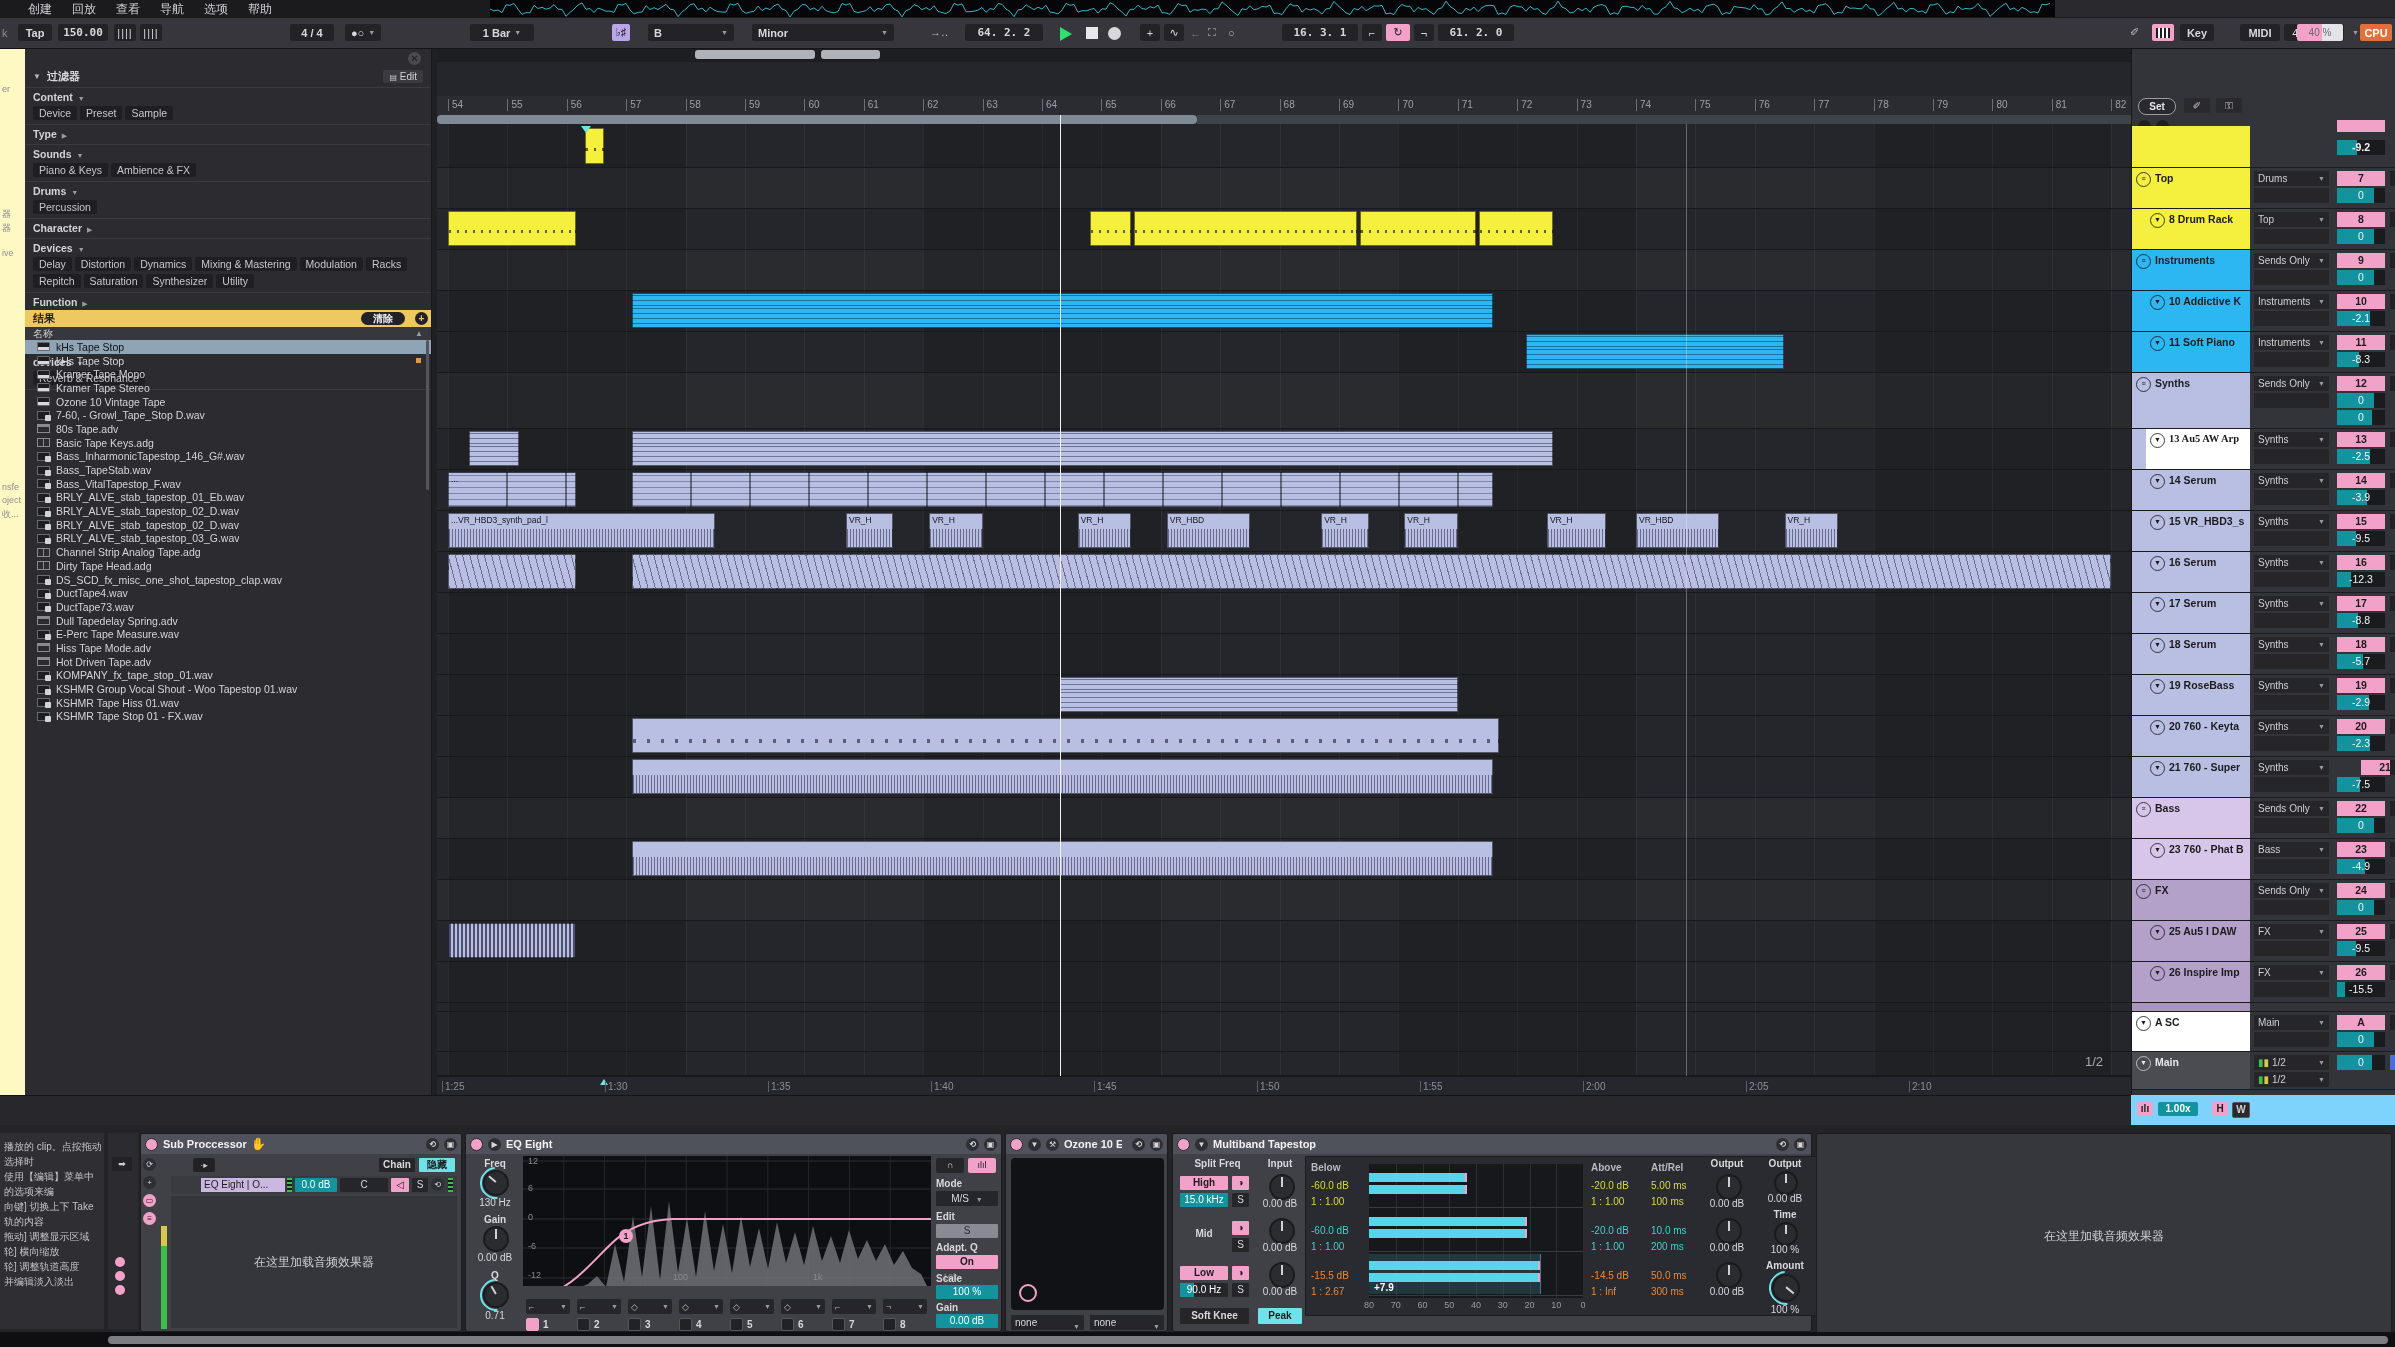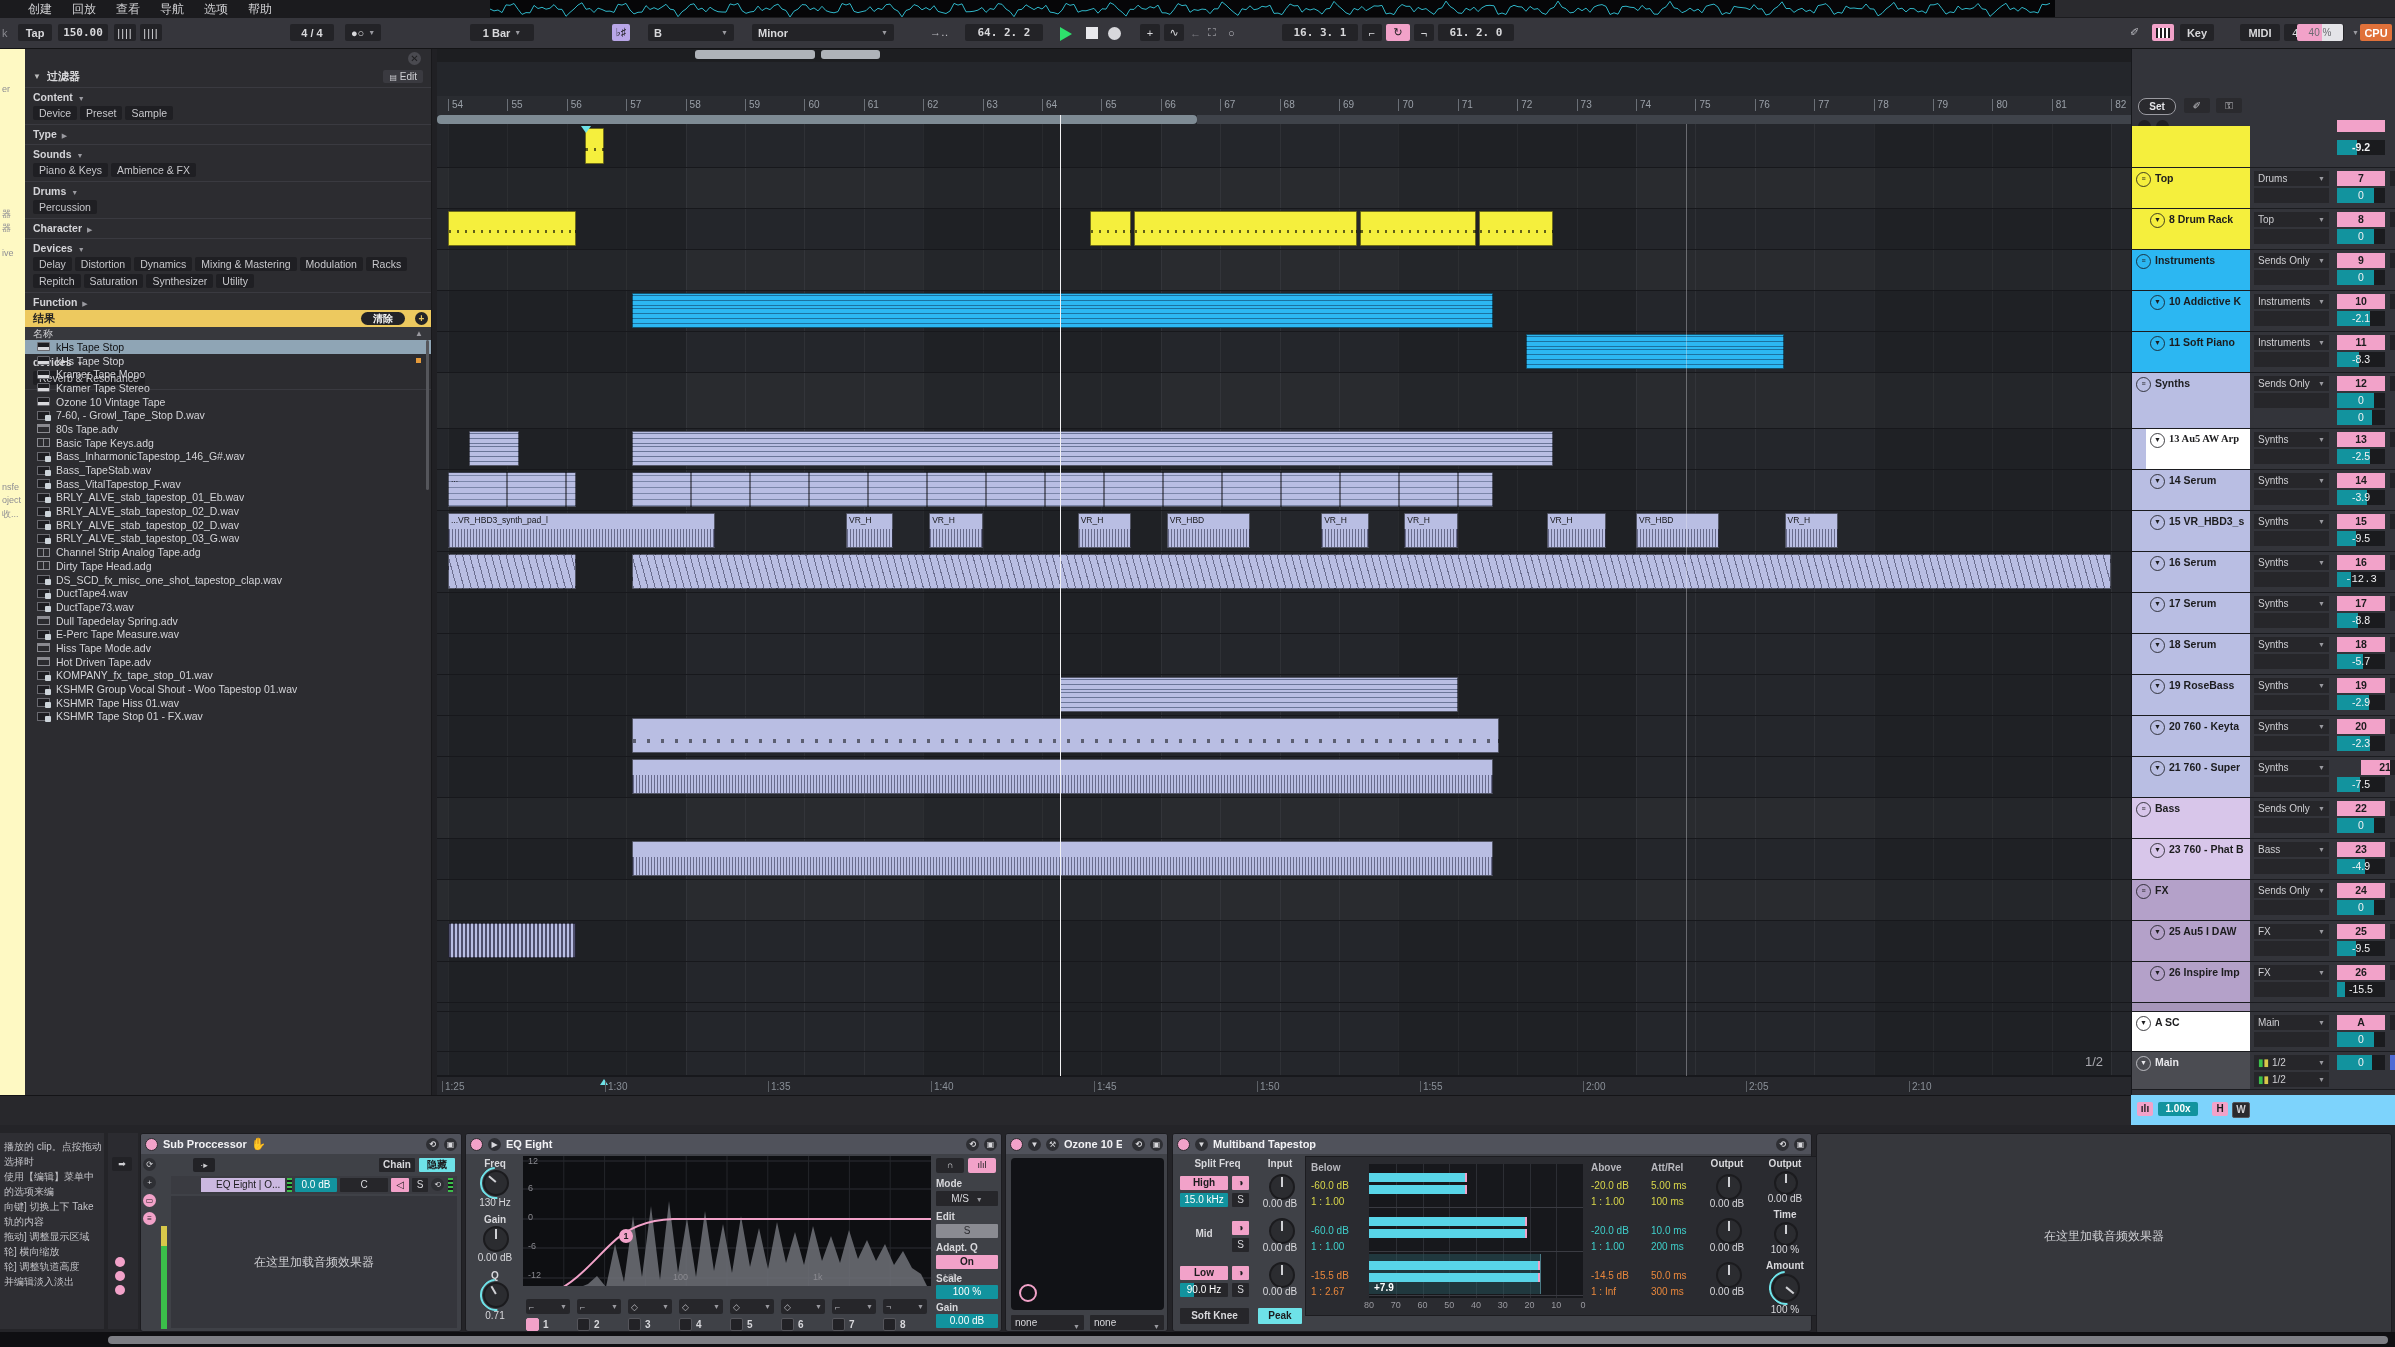--- a/index.html
+++ b/index.html
@@ -695,21 +695,21 @@
           <div class="tname" style="left: 14px; width: 104px; background: rgb(185, 190, 227);">
             <div class="fold">▼</div>
             <div>16 Serum</div>
           </div>
           <div class="rbox" style="top: 3px;">
             <span style="white-space:nowrap;overflow:hidden;max-width:58px;display:inline-block;">Synths</span>
             <span class="caret">▼</span>
           </div>
           <div class="rbox" style="top: 20px;"></div>
           <div class="numbox" style="top: 3px;">16</div>
-          <div class="dbbox" style="top: 20px; font-family: Liberation Mono, monospace; --fill: 28.799999999999997%;">-12.3</div>
+          <div class="dbbox" style="top: 20px; --fill: 28.799999999999997%;">-12.3</div>
           <div class="sliverbox" style="top: 3px;"></div>
         </div>
         <div class="trow" style="top: 545px; height: 41px;">
           <div style="position: absolute; left: 0px; top: 0px; bottom: 0px; width: 14px; background: rgb(185, 190, 227);"></div>
           <div class="tname" style="left: 14px; width: 104px; background: rgb(185, 190, 227);">
             <div class="fold">▼</div>
             <div>17 Serum</div>
           </div>
           <div class="rbox" style="top: 3px;">
             <span style="white-space:nowrap;overflow:hidden;max-width:58px;display:inline-block;">Synths</span>
@@ -921,21 +921,21 @@
         <div class="dico" style="position:absolute;top:0;background:#2e2f34;">⟳</div>
         <div class="dico" style="position:absolute;top:18px;background:#2e2f34;">+</div>
         <div class="dico" style="position:absolute;top:36px;background:#f2a2c9;color:#1c1c1e;">▭</div>
         <div class="dico" style="position:absolute;top:54px;background:#f2a2c9;color:#1c1c1e;">≡</div>
       </div>
       <div style="position:absolute;left:20px;top:92px;width:6px;height:103px;background:linear-gradient(180deg,#d8c84a 0 20px,#3bbf4a 20px);"></div>
       <div style="position:absolute;left:52px;top:24px;width:22px;height:14px;background:#222226;border-radius:2px;color:#cfcfd3;font-size:9px;text-align:center;line-height:14px;">·▸</div>
       <div class="dval-dark" style="left:238px;top:24px;width:36px;height:14px;line-height:14px;font-weight:bold;">Chain</div>
       <div class="dval-cyan" style="left:278px;top:24px;width:36px;height:14px;line-height:14px;">隐藏</div>
       <div style="position:absolute;left:30px;top:42px;width:286px;height:18px;background:#3a3b41;">
-        <div style="position:absolute;left:30px;top:2px;width:84px;height:14px;background:#cbb8e0;color:#1c1c1e;font-size:10px;line-height:14px;padding-left:15px;box-sizing:border-box;white-space:nowrap;overflow:hidden;">EQ Eight | O...</div>
+        <div style="position:absolute;left:30px;top:2px;width:84px;height:14px;background:#cbb8e0;color:#1c1c1e;font-size:10px;line-height:14px;padding-left:3px;box-sizing:border-box;white-space:nowrap;overflow:hidden;">EQ Eight | O...</div>
         <div style="position:absolute;left:116px;top:2px;width:5px;height:14px;background:repeating-linear-gradient(0deg,#3bbf4a 0 2px,#1a1a1e 2px 4px);"></div>
         <div class="dval-teal" style="left:124px;top:2px;width:42px;height:14px;line-height:14px;">0.0 dB</div>
         <div class="dval-dark" style="left:169px;top:2px;width:48px;height:14px;line-height:14px;">C</div>
         <div class="dval-pink" style="left:220px;top:2px;width:18px;height:14px;line-height:14px;">◁</div>
         <div class="dval-dark" style="left:241px;top:2px;width:16px;height:14px;line-height:14px;">S</div>
         <div class="dico" style="position:absolute;left:260px;top:2px;">⟲</div>
         <div style="position:absolute;left:277px;top:2px;width:5px;height:14px;background:repeating-linear-gradient(0deg,#3bbf4a 0 2px,#1a1a1e 2px 4px);"></div>
       </div>
       <div style="position:absolute;left:30px;top:62px;width:286px;height:132px;background:#35363c;">
         <div class="dropzone-text" style="left:50%;top:58px;transform:translateX(-50%);white-space:nowrap;">在这里加载音频效果器</div>

